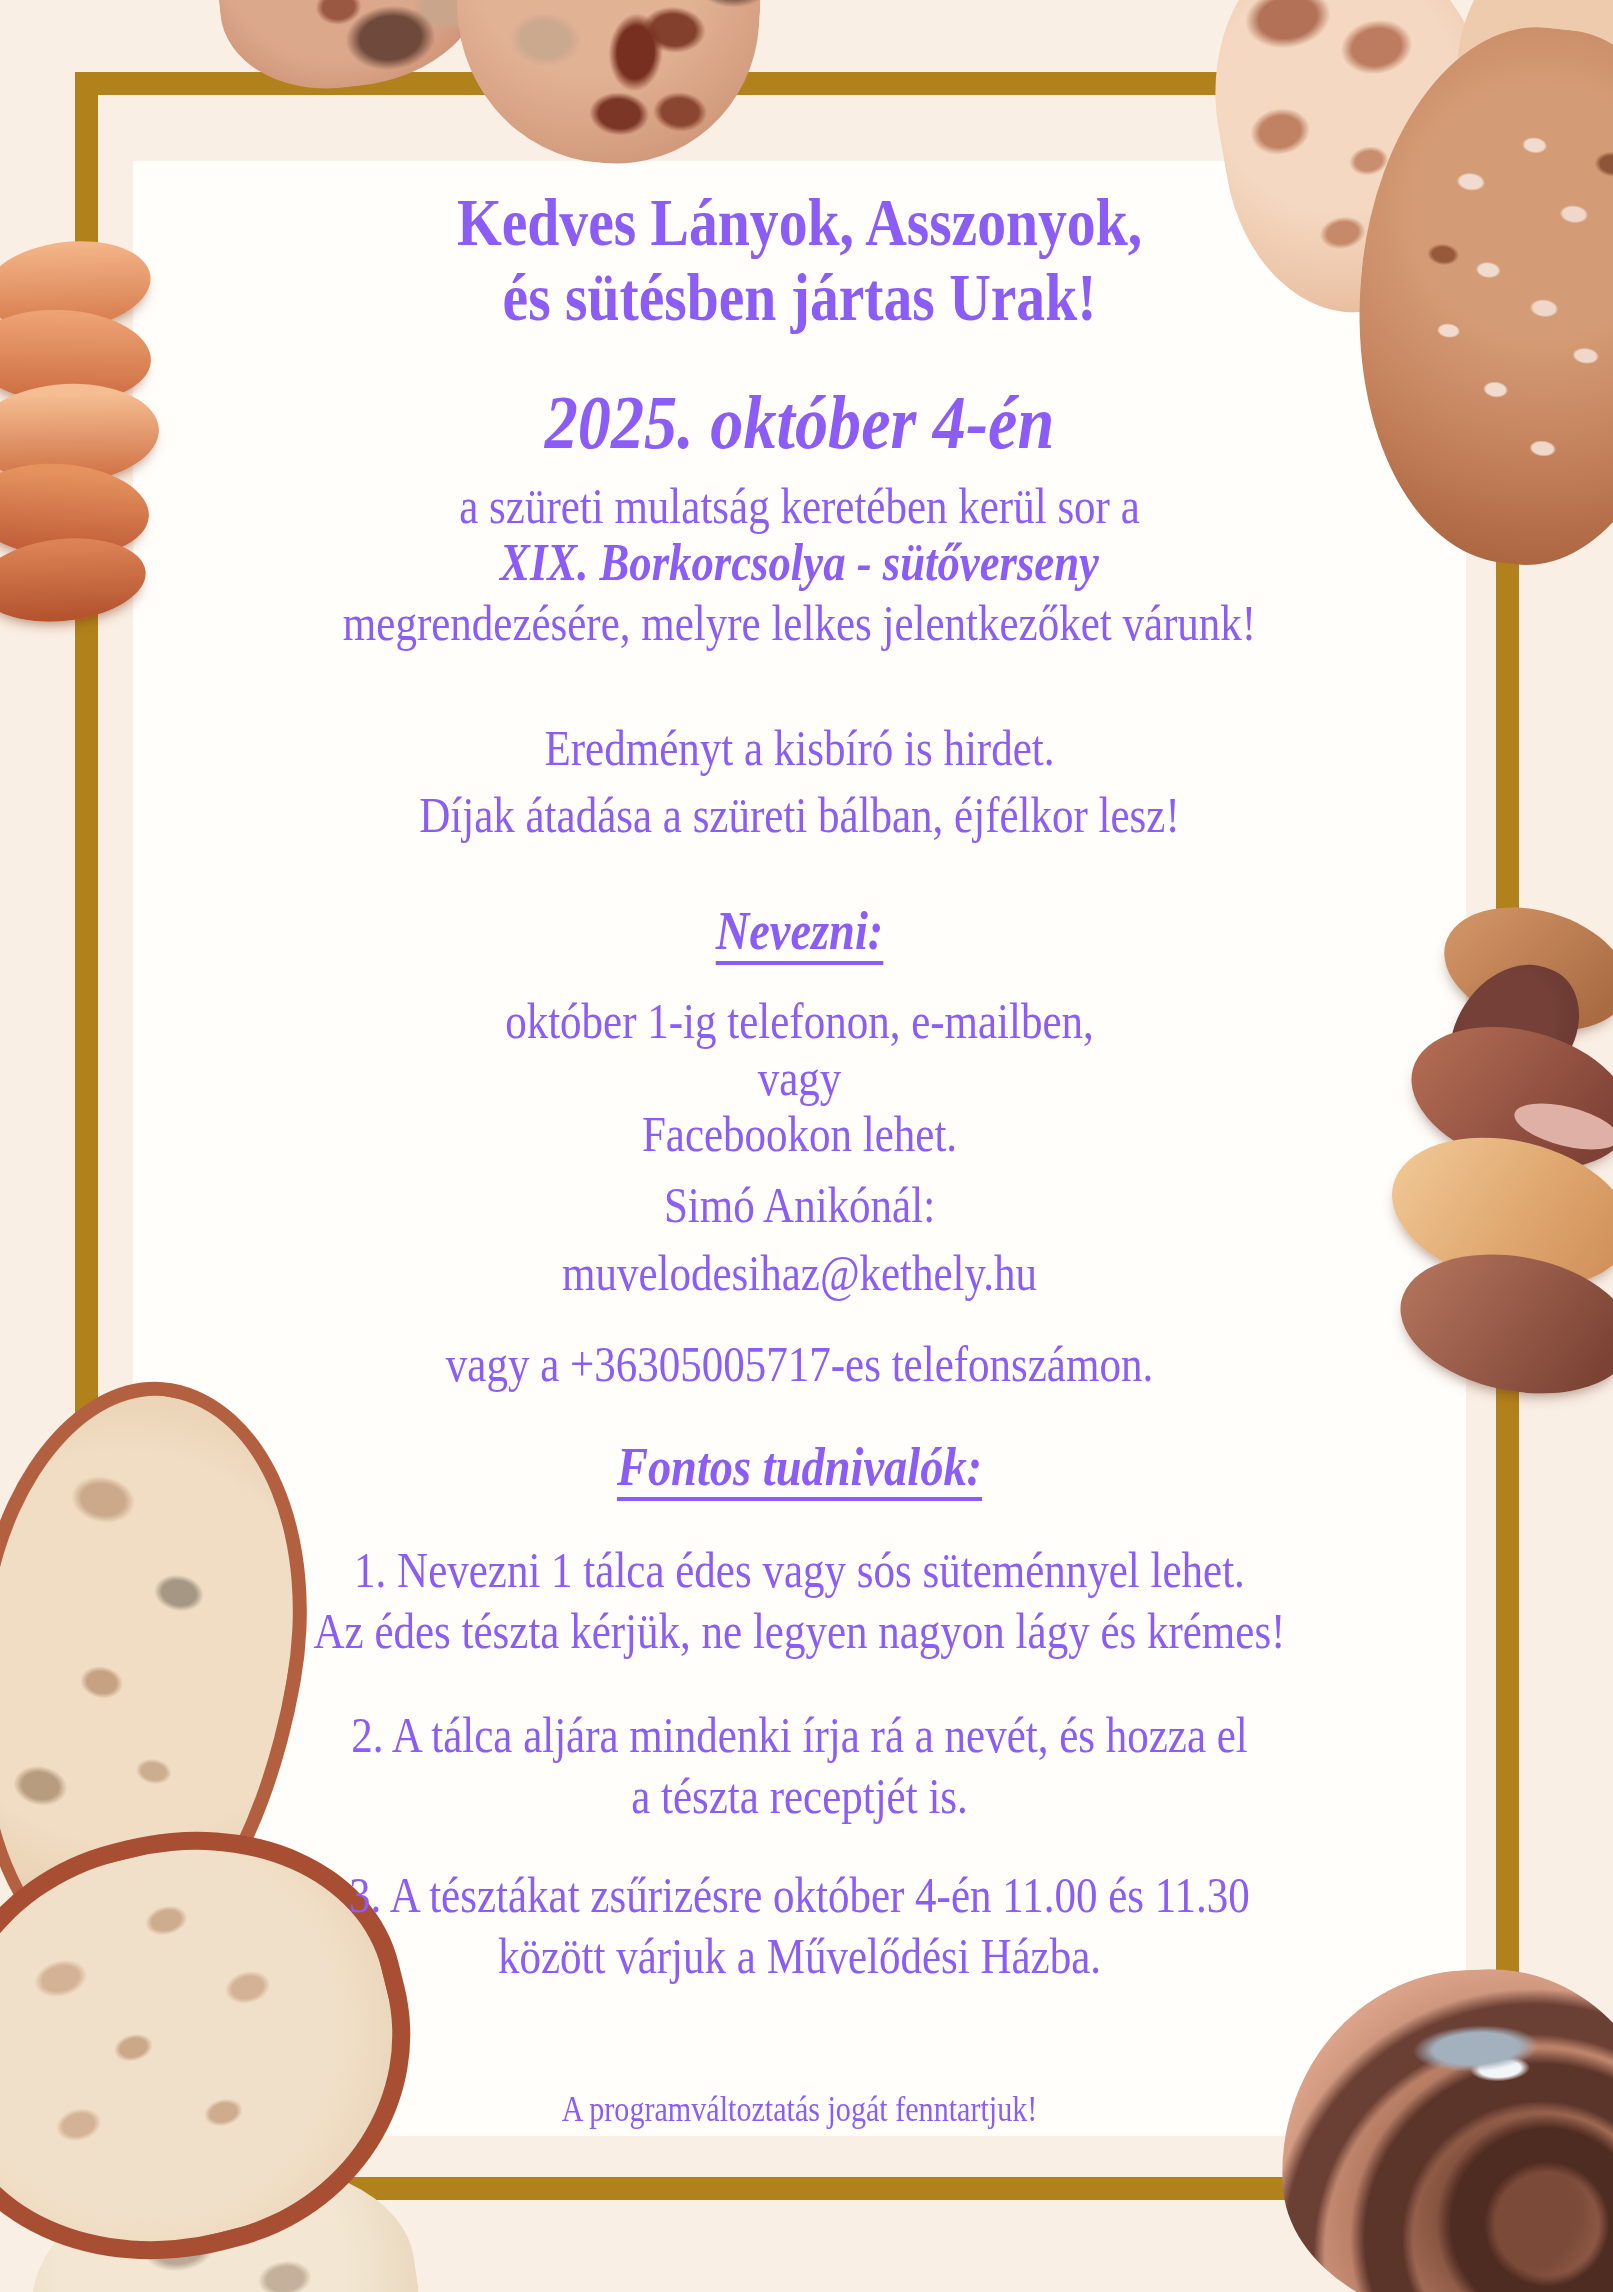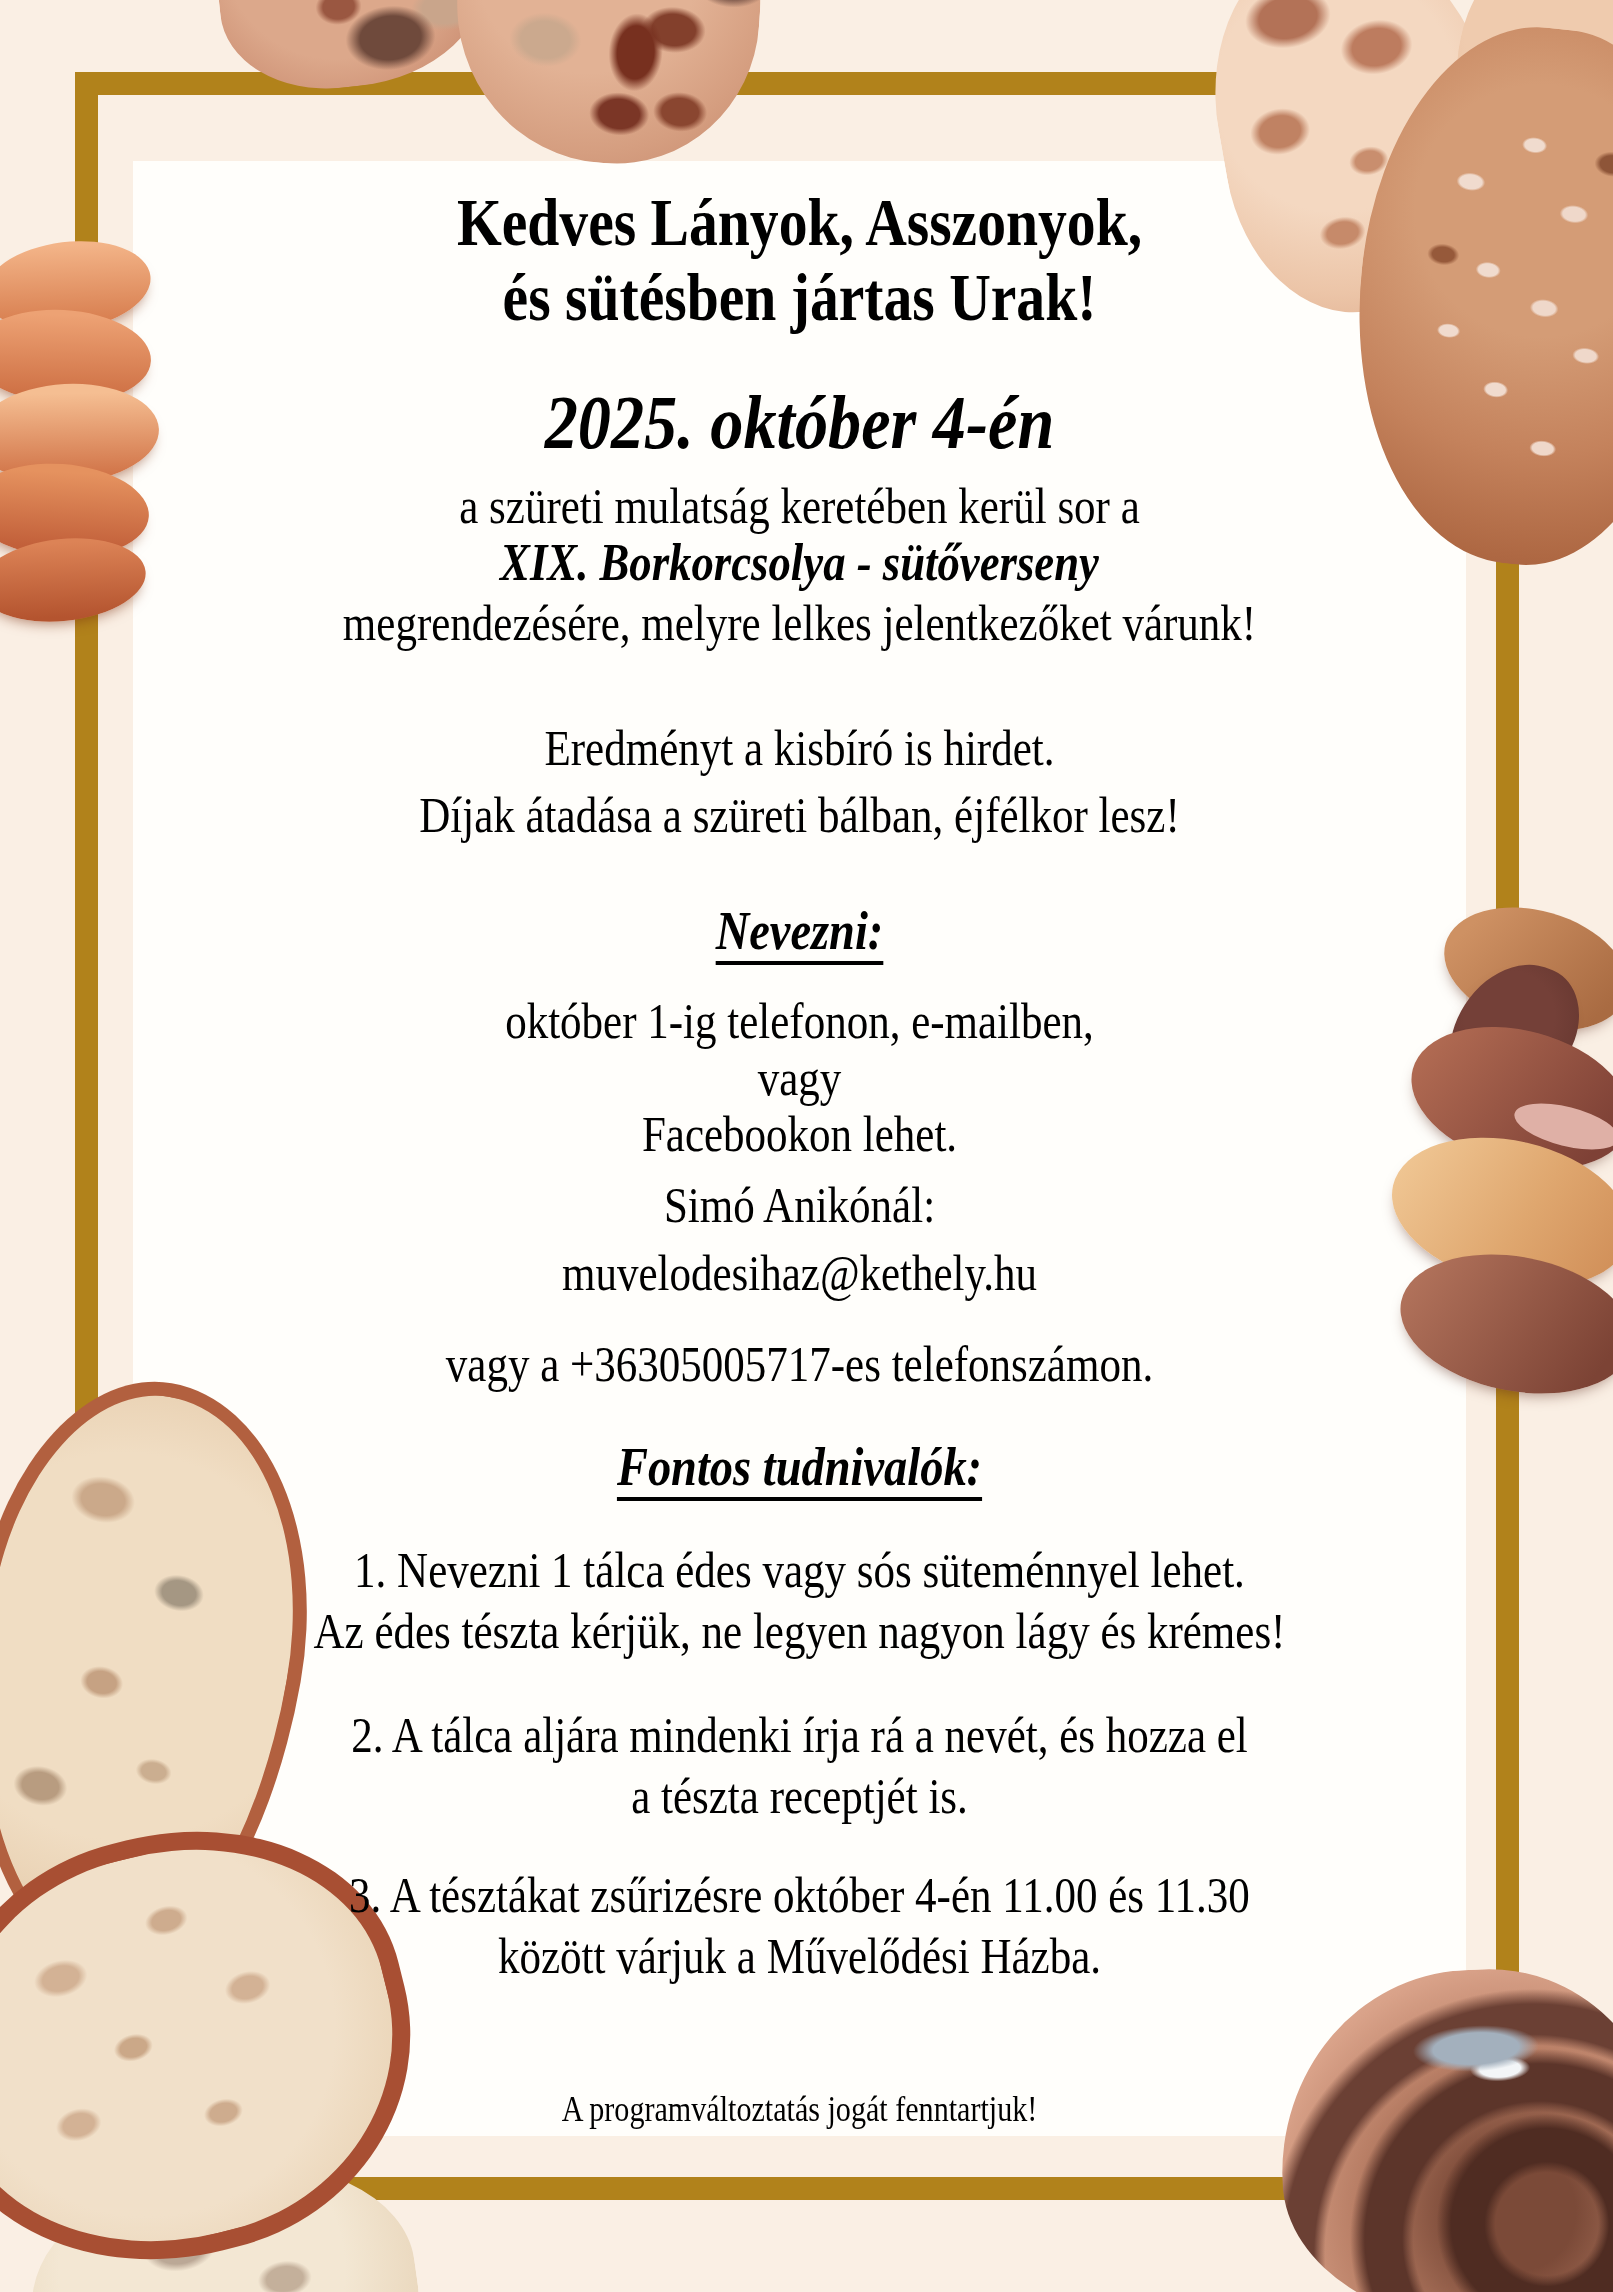--- a/index.html
+++ b/index.html
@@ -1,20 +1,20 @@
 <!DOCTYPE html>
 <html style="font-size:14.3px"><head>
 <meta charset="utf-8">
 <style>
   * { margin:0; padding:0; box-sizing:border-box; }
   html,body { width:1614px; height:2293px; }
   body { font-family:"Liberation Serif", serif; }
 
   .page { position:relative; width:1614px; height:2293px; overflow:hidden;
-          background:#FAEFE4; color:#000000; }
+          background:#FAEFE4; color:#8b5cf6; }
 
   
   .gold-frame { position:absolute; left:75px; top:72px; width:1444px; height:2128px;
                 border:23px solid #B1821B; z-index:2; }
   .panel { position:absolute; left:133px; top:161px; width:1333px; height:1975px;
            background:#FFFEFB; z-index:1; }
 
   
   .text-layer { position:absolute; inset:0; z-index:5; }
   .txt { position:absolute; left:133px; width:1333px; text-align:center;

